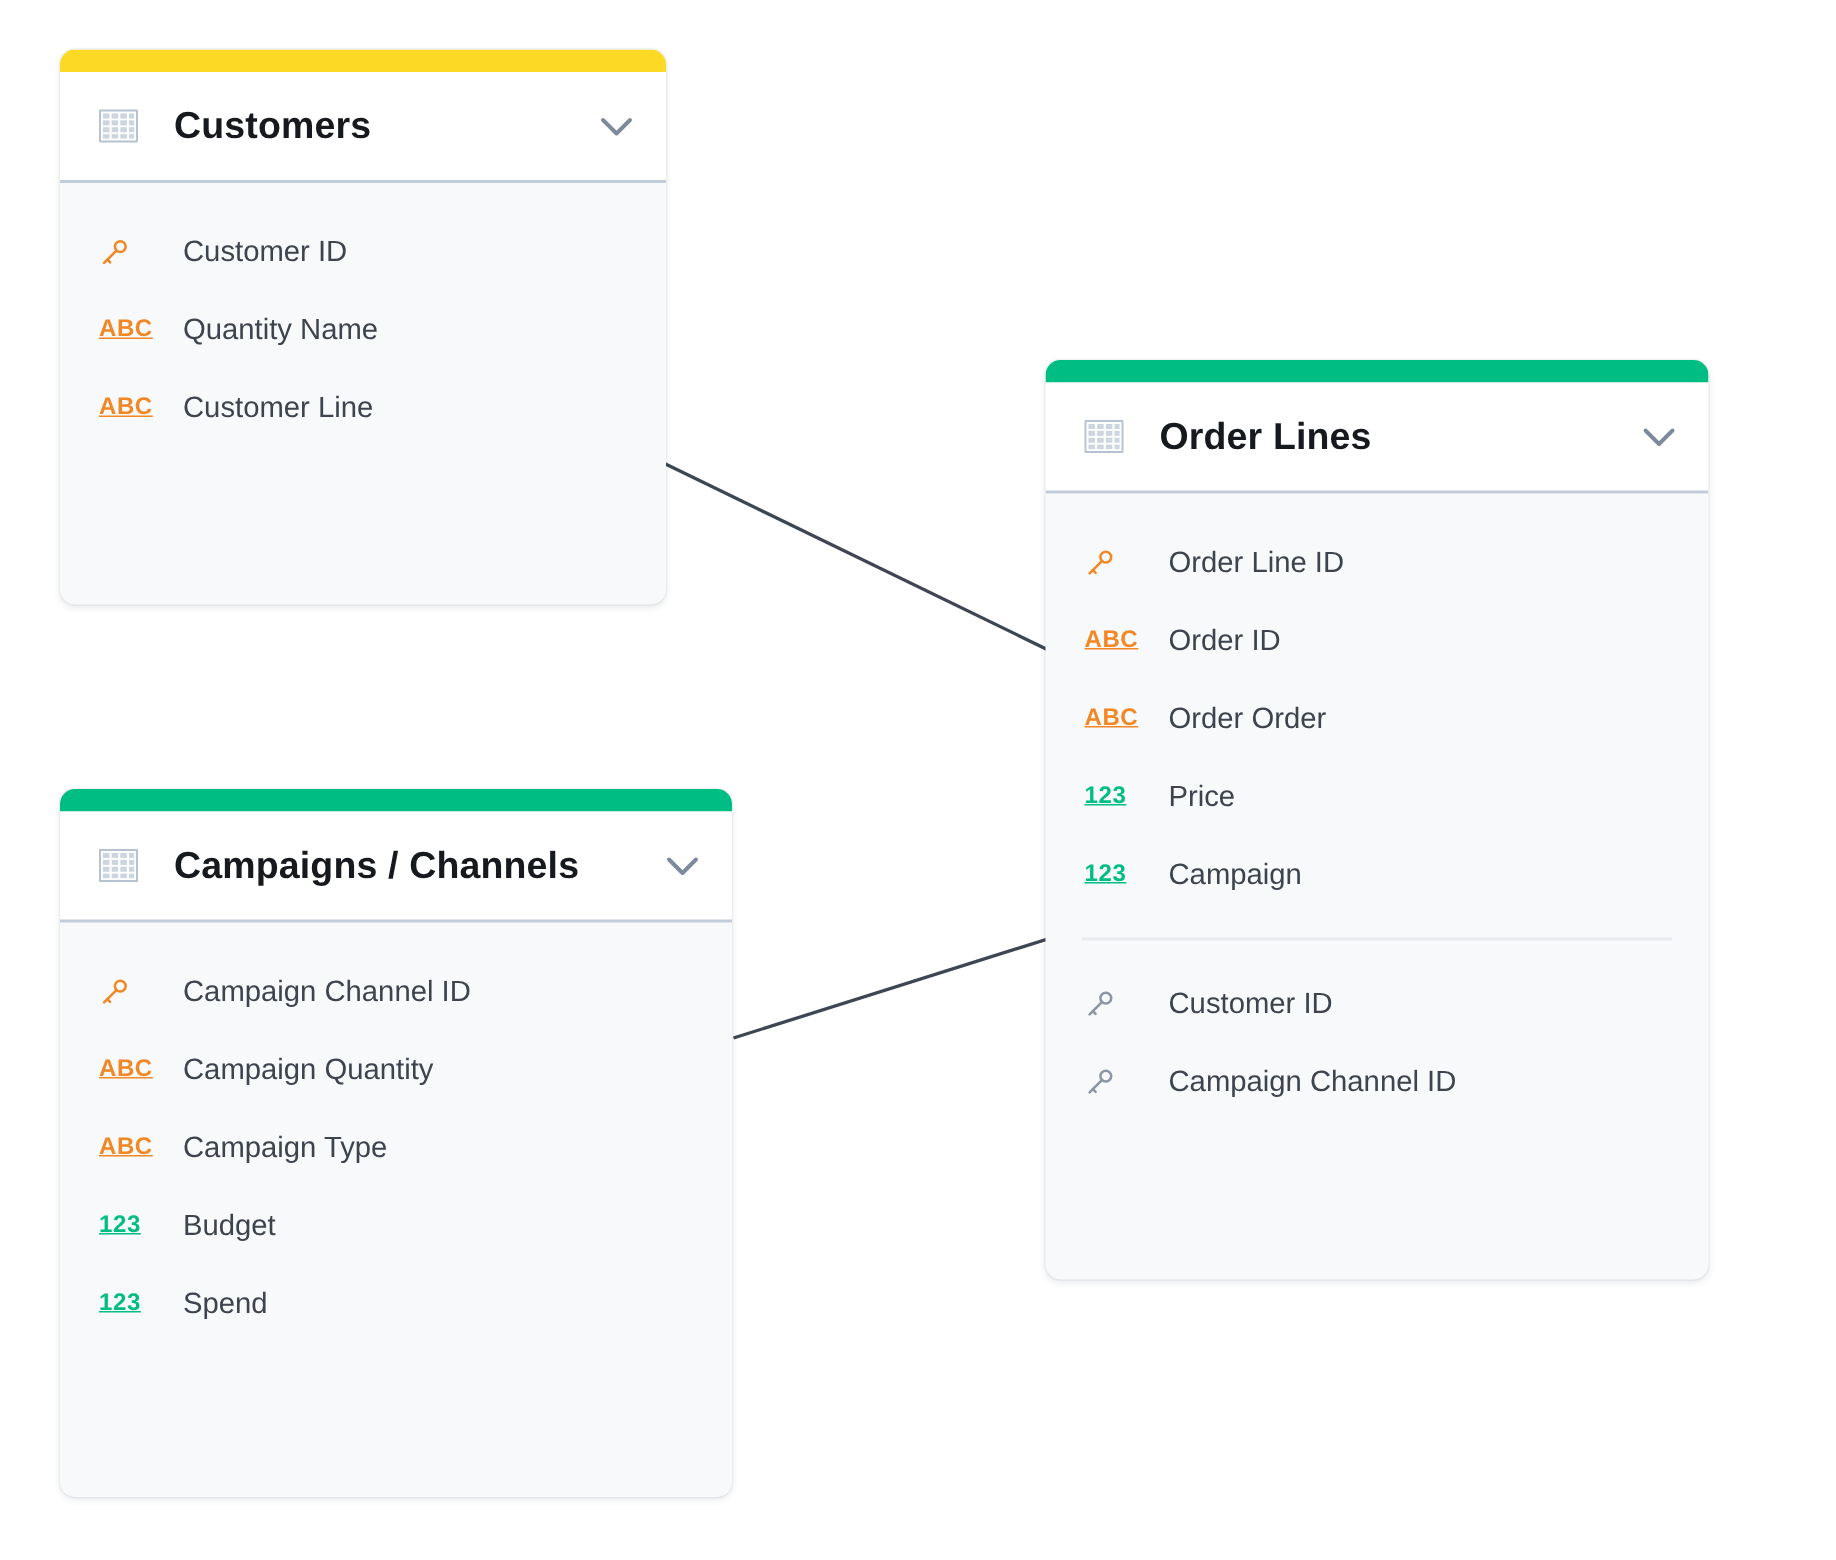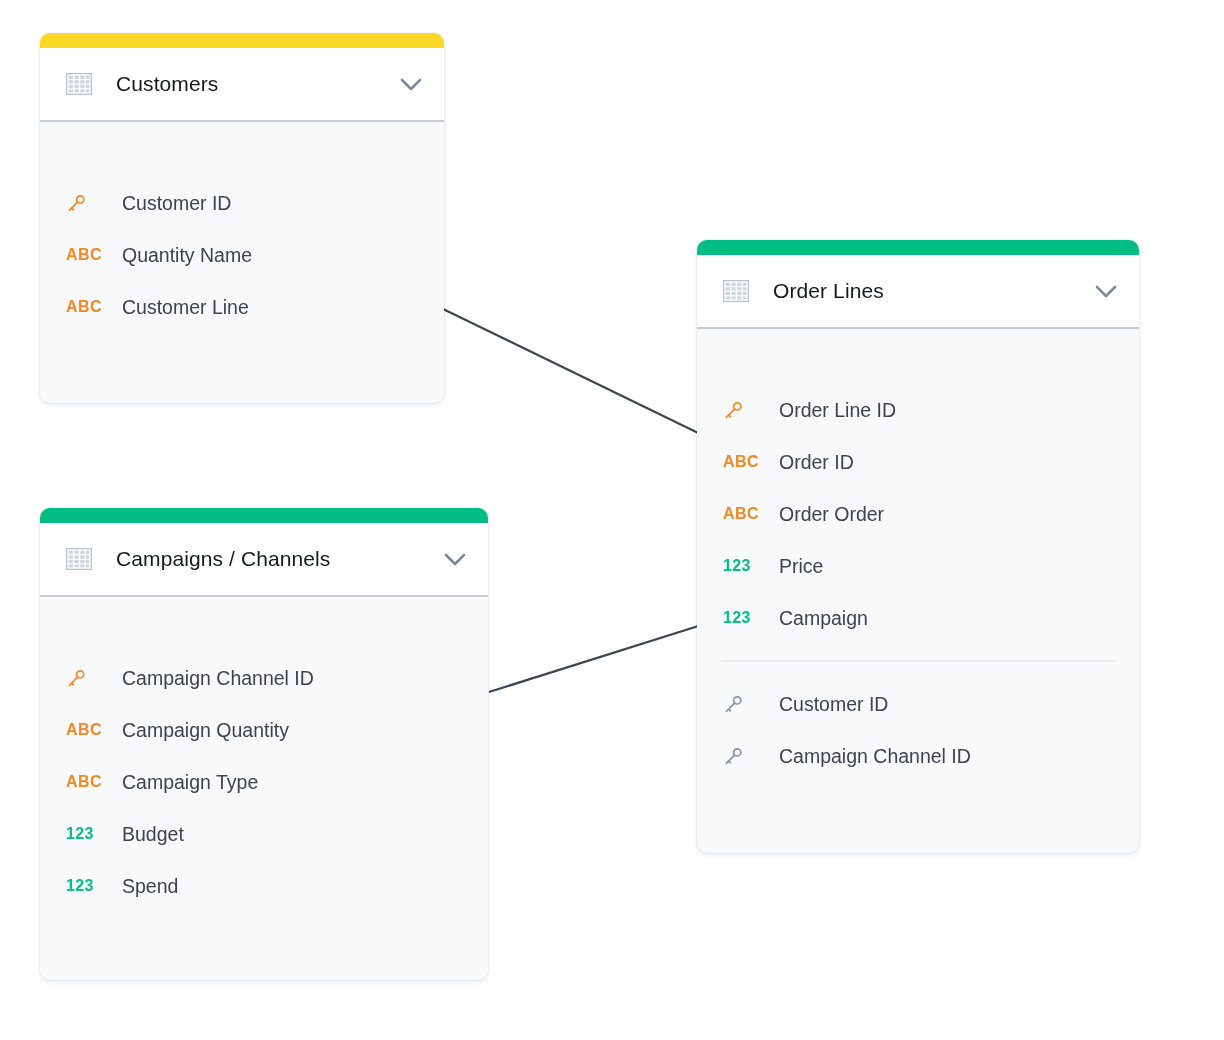--- a/index.html
+++ b/index.html
@@ -62,55 +62,55 @@
   .table-icon {
     width: 26px;
     height: 22px;
     flex: 0 0 auto;
     display: block;
   }
 
   .card-title {
     flex: 1 1 auto;
     margin-left: 24px;
-    font-size: 21px;
-    font-weight: normal;
+    font-size: 25px;
+    font-weight: bold;
     color: #16191d;
     letter-spacing: 0.1px;
     white-space: nowrap;
   }
 
   .chevron {
     width: 22px;
     height: 13px;
     flex: 0 0 auto;
   }
 
   .card-body {
     padding: 20px 0 0 0;
-    margin-top: 35px;
   }
 
   .field-row {
     display: flex;
     align-items: center;
     height: 52px;
     padding: 0 26px;
     box-sizing: border-box;
   }
 
   .field-icon {
     width: 42px;
     flex: 0 0 42px;
     display: flex;
     align-items: center;
     justify-content: flex-start;
     font-size: 16px;
     font-weight: bold;
     letter-spacing: 0.4px;
+    text-decoration: underline;
   }
 
   .field-icon.type-abc { color: #f18825; }
   .field-icon.type-num { color: #00bd83; }
 
   .key-svg { width: 21px; height: 21px; display: block; }
 
   .field-label {
     font-size: 19.5px;
     color: #3d444e;
@@ -186,21 +186,21 @@
       </div>
 
       <div class="field-row">
         <span class="field-icon type-abc">ABC</span>
         <span class="field-label">Customer Line</span>
       </div>
 
     </div>
   </div>
 
-  <div class="card" style="left:40px; top:508px; width:448px; height:472px;">
+  <div class="card" style="left:40px; top:526px; width:448px; height:472px;">
     <div class="card-accent" style="background:#00bd83;"></div>
     <div class="card-header">
       <svg class="table-icon" viewBox="0 0 26 22">
         <rect x="0.5" y="0.5" width="25" height="21" rx="1" fill="none" stroke="#b6c2d0" stroke-width="1.6"></rect>
         <rect x="2.6" y="2.6" width="4.4" height="3.4" fill="#ccd6e1"></rect>
         <rect x="8.4" y="2.6" width="4.4" height="3.4" fill="#ccd6e1"></rect>
         <rect x="14.2" y="2.6" width="4.4" height="3.4" fill="#ccd6e1"></rect>
         <rect x="20.0" y="2.6" width="3.4" height="3.4" fill="#ccd6e1"></rect>
         <rect x="2.6" y="7.2" width="4.4" height="3.4" fill="#ccd6e1"></rect>
         <rect x="8.4" y="7.2" width="4.4" height="3.4" fill="#ccd6e1"></rect>

